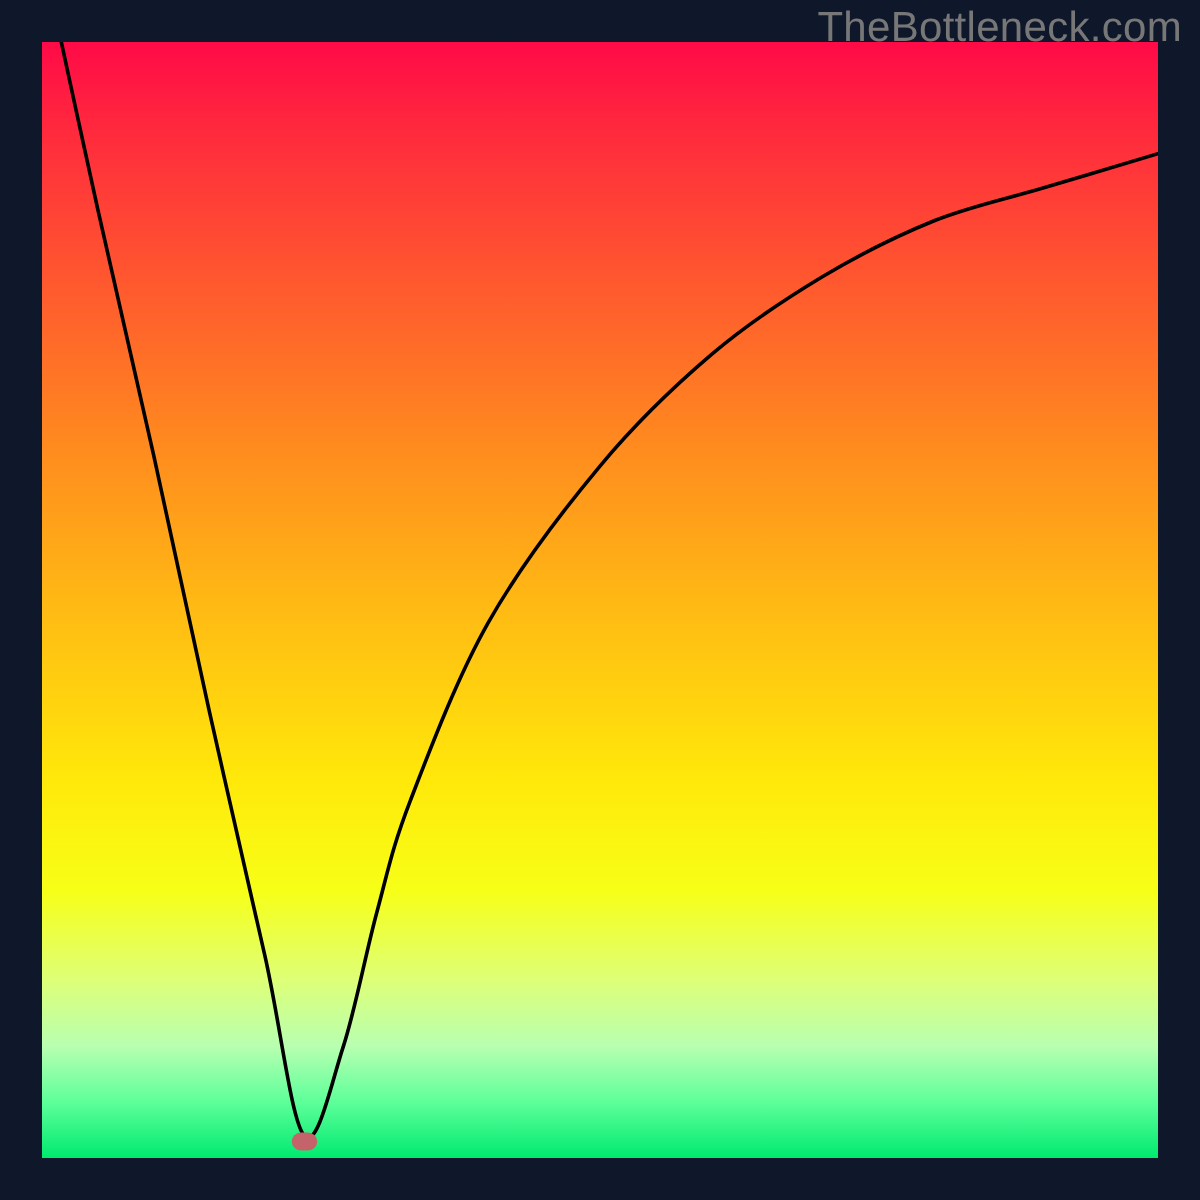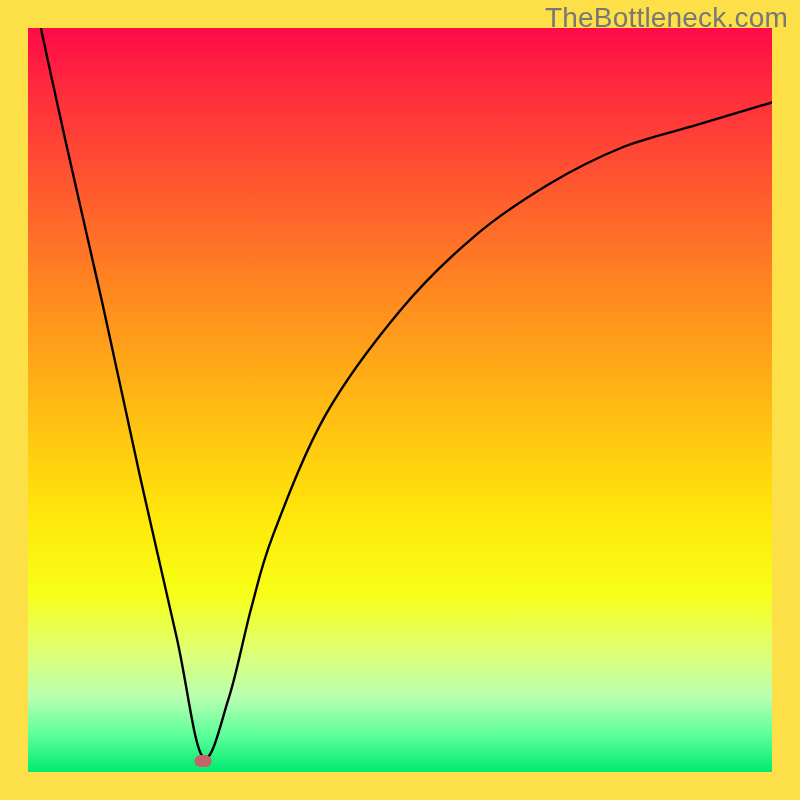--- a/index.html
+++ b/index.html
@@ -1,21 +1,21 @@
 <!DOCTYPE html>
 <html><head>
 <meta charset="utf-8">
 <style>
   * { margin: 0; padding: 0; box-sizing: border-box; }
   html, body { width: 800px; height: 800px; overflow: hidden; background: #000; }
   .frame {
     position: relative;
     width: 800px;
     height: 800px;
-    background: #fde047;
+    background: #0f172a;
   }
   .watermark {
     position: absolute;
     top: 2px;
     right: 12px;
     font-family: Arial, Helvetica, sans-serif;
     font-size: 28px;
     font-weight: 400;
     color: #777;
     letter-spacing: 0.2px;

